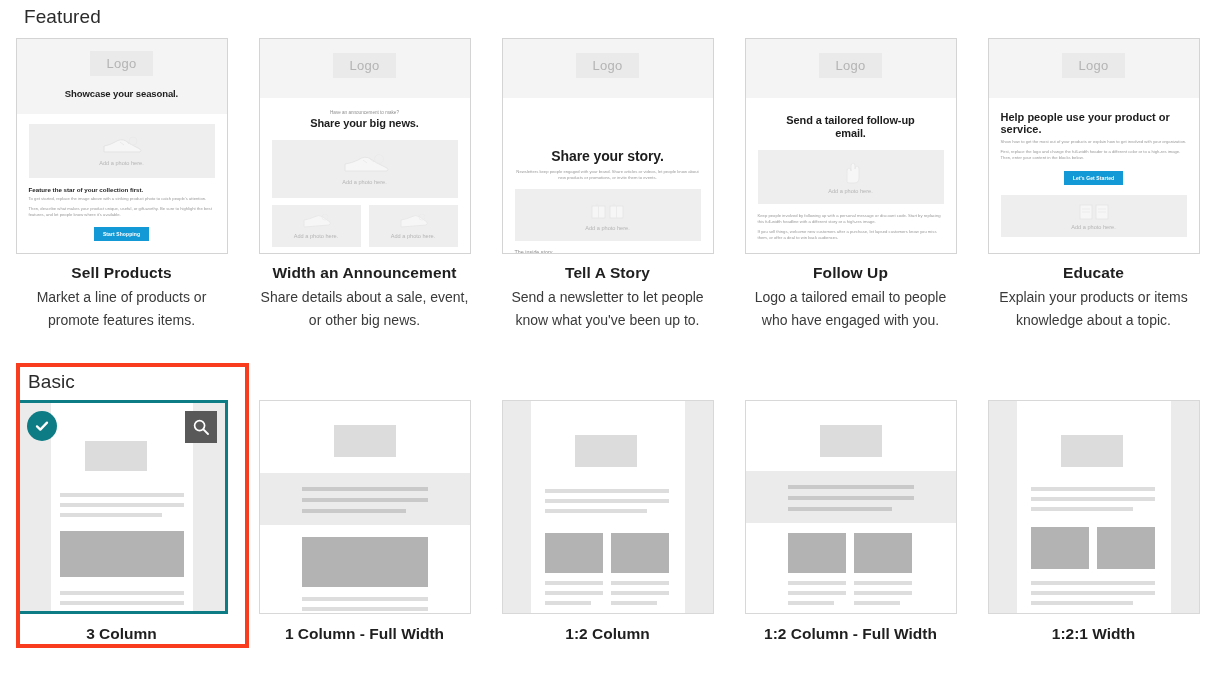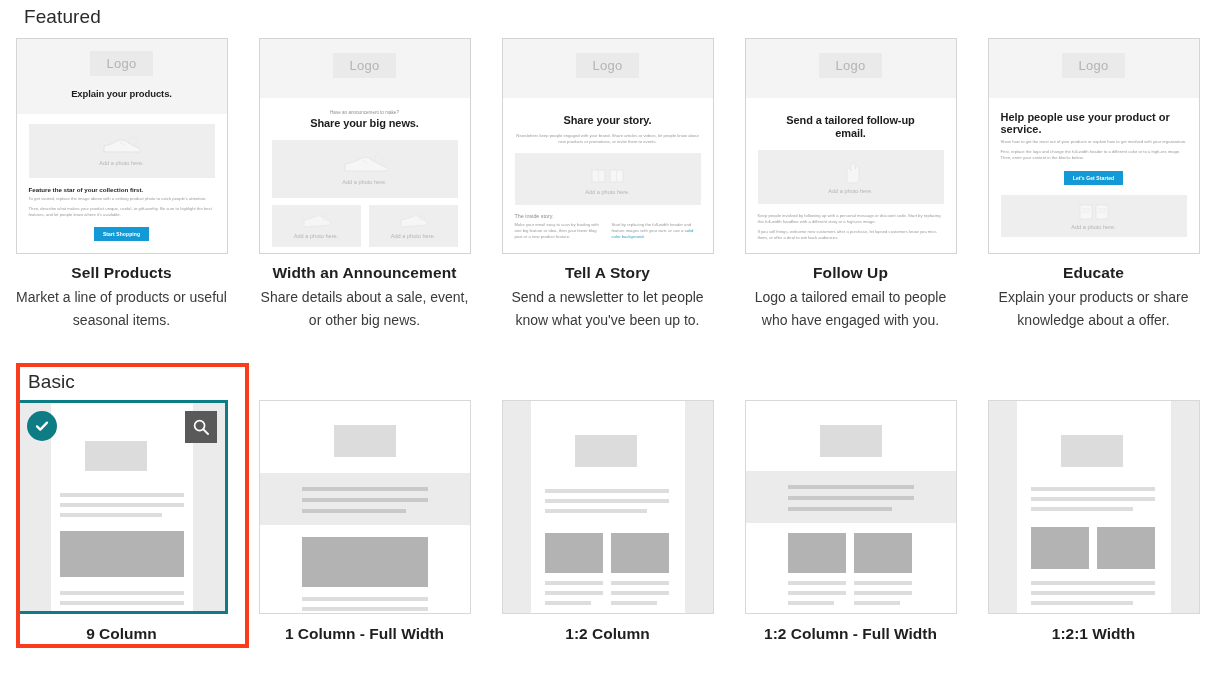--- a/index.html
+++ b/index.html
@@ -118,42 +118,42 @@
 <div class="page">
 
   <div id="featured-title" class="section-title">Featured</div>
 
   <div class="grid" id="featured-grid">
 
     <div class="cell">
       <div class="thumb-featured">
         <div class="m-head">
           <span class="m-logo">Logo</span>
-          <div class="m-headline" style="margin-top:11px;">Explain your products.</div>
+          <div class="m-headline" style="margin-top:11px;">Showcase your seasonal.</div>
         </div>
         <div class="m-body" style="padding-top:10px;">
           <div class="m-photo" style="height:54px;">
             <svg class="doodle" width="44" height="22" viewBox="0 0 44 22">
               <path d="M4 16 L4 10 Q10 9 15 6 Q21 2 26 5 Q30 8 36 11 L40 13 Q42 15 40 16 Z" fill="#ffffff" stroke="#d9d9d9" stroke-width="1"></path>
               <path d="M20 6 L24 9 M26 5 L29 8" stroke="#dedede" stroke-width=".8" fill="none"></path>
               <circle cx="33" cy="5" r="4" fill="none" stroke="#e4e4e4" stroke-width=".8"></circle>
             </svg>
             <div class="m-photo-cap">Add a photo here.</div>
           </div>
           <div class="m-sub" style="margin-top:8px;">Feature the star of your collection first.</div>
           <div class="m-para">To get started, replace the image above with a striking product photo to catch people's attention.</div>
           <div class="m-para">Then, describe what makes your product unique, useful, or gift-worthy. Be sure to highlight the best features, and let people know where it's available.</div>
           <div style="text-align:center;margin-top:2px;">
             <span class="m-btn">Start Shopping</span>
           </div>
         </div>
       </div>
       <div class="cap">
         <div class="cap-title">Sell Products</div>
-        <div class="cap-desc">Market a line of products or useful seasonal items.</div>
+        <div class="cap-desc">Market a line of products or promote features items.</div>
       </div>
     </div>
 
     <div class="cell">
       <div class="thumb-featured">
         <div class="m-head" style="padding:14px 0 20px;">
           <span class="m-logo">Logo</span>
         </div>
         <div class="m-body" style="padding-top:12px;">
           <div class="m-eyebrow">Have an announcement to make?</div>
@@ -189,21 +189,21 @@
         <div class="cap-desc">Share details about a sale, event, or other big news.</div>
       </div>
     </div>
 
     <div class="cell">
       <div class="thumb-featured">
         <div class="m-head" style="padding:14px 0 20px;">
           <span class="m-logo">Logo</span>
         </div>
         <div class="m-body" style="padding-top:16px;">
-          <div class="m-headline" style="font-size:11px;">Share your story.</div>
+          <div class="m-headline" style="font-size:14px;margin-top:36px;">Share your story.</div>
           <div class="m-para-c" style="margin-top:6px;">Newsletters keep people engaged with your brand. Share articles or videos, let people know about new products or promotions, or invite them to events.</div>
           <div class="m-photo" style="height:52px;margin-top:8px;">
             <svg class="doodle" width="40" height="24" viewBox="0 0 40 24">
               <rect x="4" y="7" width="13" height="12" fill="#ffffff" stroke="#dedede" stroke-width=".9"></rect>
               <rect x="22" y="7" width="13" height="12" fill="#ffffff" stroke="#dedede" stroke-width=".9"></rect>
               <path d="M10.5 7 V19 M28.5 7 V19" stroke="#e4e4e4" stroke-width=".8"></path>
               <path d="M7 7 Q9 3 11 7 M24 7 Q26 3 28 7" fill="none" stroke="#e4e4e4" stroke-width=".8"></path>
             </svg>
             <div class="m-photo-cap">Add a photo here.</div>
           </div>
@@ -263,21 +263,21 @@
               <rect x="3" y="3" width="12" height="14" fill="#ffffff" stroke="#dedede" stroke-width=".9"></rect>
               <rect x="19" y="3" width="12" height="14" fill="#ffffff" stroke="#dedede" stroke-width=".9"></rect>
               <path d="M5 7 H13 M5 10 H13 M21 7 H29 M21 10 H29" stroke="#e4e4e4" stroke-width=".8"></path>
             </svg>
             <div class="m-photo-cap">Add a photo here.</div>
           </div>
         </div>
       </div>
       <div class="cap">
         <div class="cap-title">Educate</div>
-        <div class="cap-desc">Explain your products or share knowledge about a offer.</div>
+        <div class="cap-desc">Explain your products or items knowledge about a topic.</div>
       </div>
     </div>
 
   </div>
 
   <div id="basic-title" class="section-title">Basic</div>
 
   <div class="grid" id="basic-grid">
 
     <div class="cell">
@@ -299,21 +299,21 @@
           <div class="wf-img-lt" style="left:66px;top:38px;width:62px;height:30px;"></div>
           <div class="wf-line" style="left:41px;top:90px;width:124px;"></div>
           <div class="wf-line" style="left:41px;top:100px;width:124px;"></div>
           <div class="wf-line" style="left:41px;top:110px;width:102px;"></div>
           <div class="wf-img-dk" style="left:41px;top:128px;width:124px;height:46px;"></div>
           <div class="wf-line" style="left:41px;top:188px;width:124px;"></div>
           <div class="wf-line" style="left:41px;top:198px;width:124px;"></div>
           <div class="wf-line" style="left:41px;top:208px;width:102px;"></div>
         </div>
       </div>
-      <div class="basic-label">9 Column</div>
+      <div class="basic-label">3 Column</div>
     </div>
 
     <div class="cell">
       <div class="thumb-basic">
         <div class="wf">
           <div class="wf-img-lt" style="left:74px;top:24px;width:62px;height:32px;"></div>
           <div class="wf-band" style="top:72px;height:52px;"></div>
           <div class="wf-line-d" style="left:42px;top:86px;width:126px;"></div>
           <div class="wf-line-d" style="left:42px;top:97px;width:126px;"></div>
           <div class="wf-line-d" style="left:42px;top:108px;width:104px;"></div>

